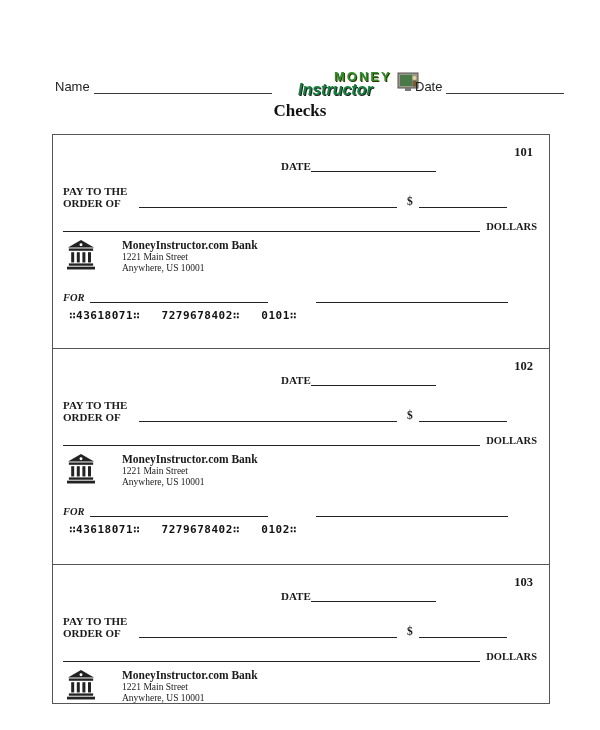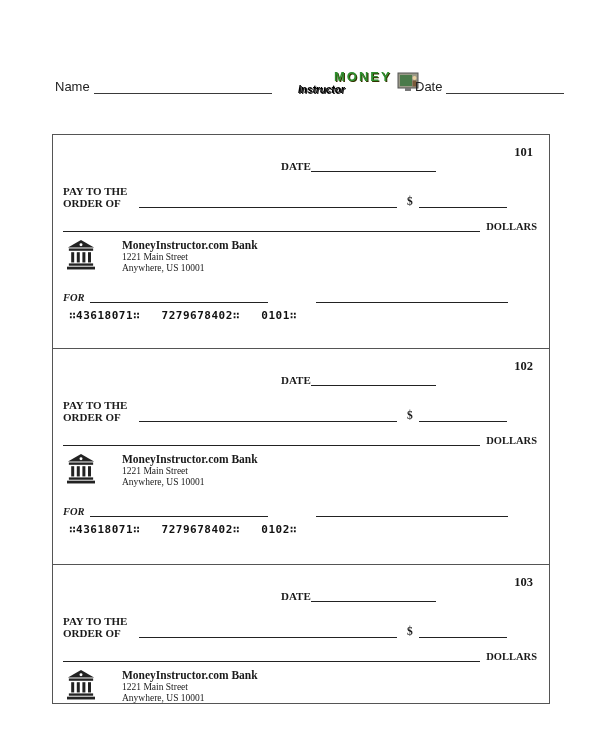--- a/index.html
+++ b/index.html
@@ -21,21 +21,21 @@
   .date-line { width:118px; }
 
   .logo { position:absolute; left:243px; top:-4px; display:flex; align-items:center; gap:5px; }
   .logo-text { display:flex; flex-direction:column; line-height:13px; }
   .logo-money {
     font-weight:bold; font-size:13px; letter-spacing:2px; color:#2f8f2f;
     text-shadow:1px 1px 0 #333300;
     padding-left:36px;
   }
   .logo-instructor {
-    font-weight:bold; font-style:italic; font-size:10px; color:#000000;
+    font-weight:bold; font-style:italic; font-size:16px; color:#15803d;
     text-shadow:1px 1px 0 #222;
   }
 
   
   .title {
     position:absolute; top:85px; left:0; width:100%; text-align:center;
     font-weight:bold; font-size:17px; color:#111;
   }
 
   
@@ -105,20 +105,21 @@
         </svg>
       </span>
     </div>
 
     <div class="hgroup date-group">
       <span>Date</span>
       <span class="hline date-line"></span>
     </div>
   </div>
 
+  <div class="title">Checks</div>
 
   <div class="check check-1">
     <div class="check-number">101</div>
     <div class="date-row">
       <span class="date-label">DATE</span>
       <span class="date-line2"></span>
     </div>
     <div class="payee">
       <span>PAY TO THE</span>
       <span>ORDER OF</span>

